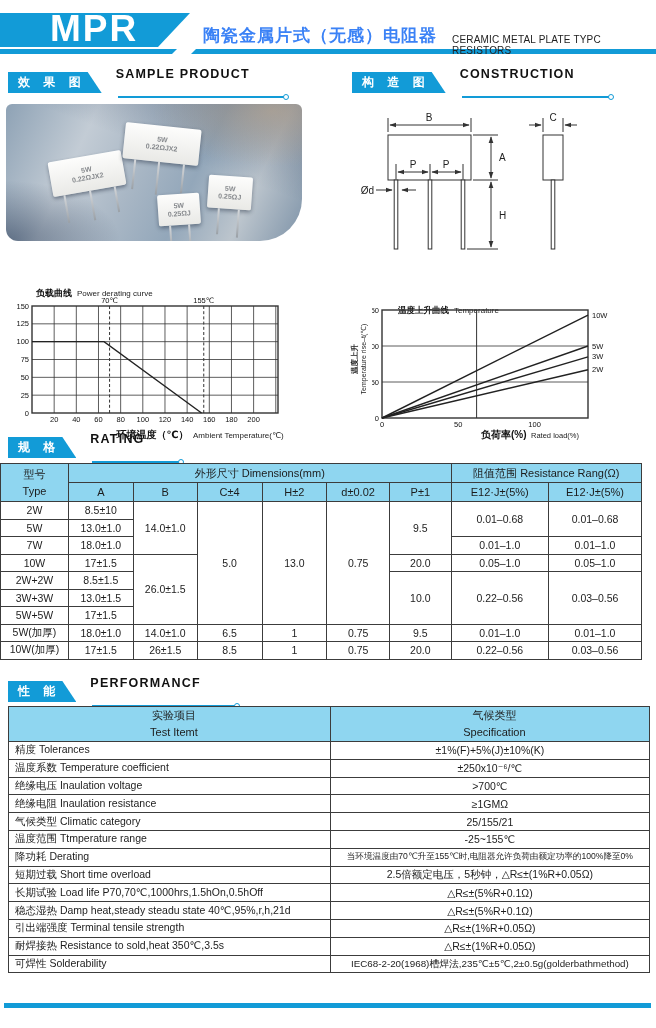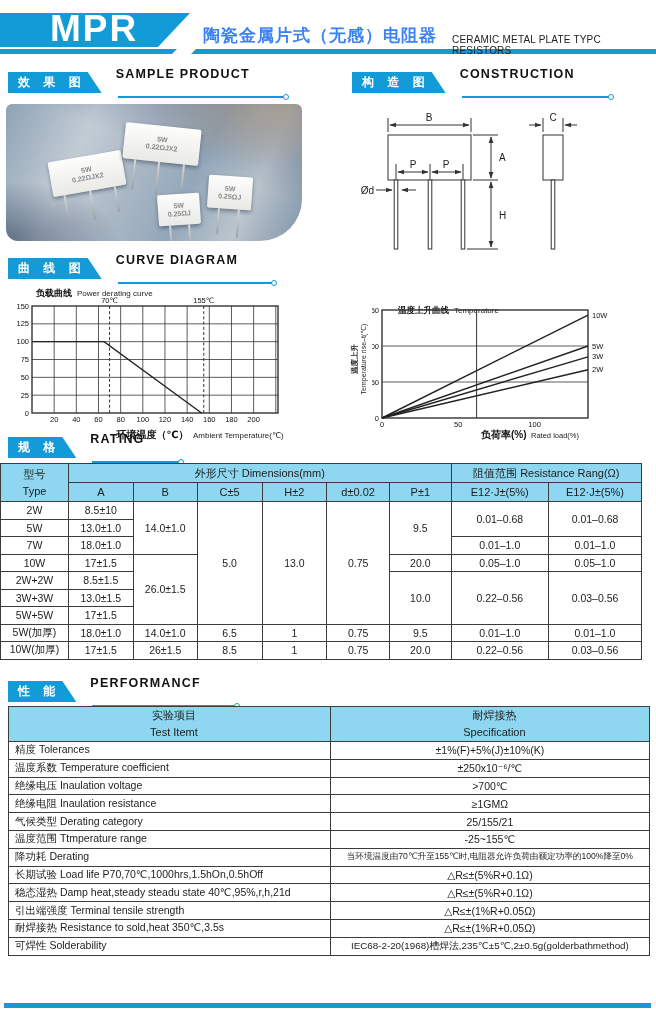--- a/index.html
+++ b/index.html
@@ -87,27 +87,20 @@
   <div class="abs sec" style="left:8px;top:72px">
     <div class="sec-box">效 果 图</div>
     <div class="sec-en"><span>SAMPLE PRODUCT</span>
       <div class="sec-line"></div>
       <div class="sec-dot"></div>
     </div>
   </div>
   <div class="abs sec" style="left:352px;top:72px">
     <div class="sec-box">构 造 图</div>
     <div class="sec-en"><span>CONSTRUCTION</span>
-      <div class="sec-line"></div>
-      <div class="sec-dot"></div>
-    </div>
-  </div>
-  <div class="abs sec" style="left:8px;top:258px">
-    <div class="sec-box">曲 线 图</div>
-    <div class="sec-en"><span>CURVE DIAGRAM</span>
       <div class="sec-line"></div>
       <div class="sec-dot"></div>
     </div>
   </div>
   <div class="abs sec" style="left:8px;top:681px">
     <div class="sec-box">性 能</div>
     <div class="sec-en"><span>PERFORMANCF</span>
       <div class="sec-line"></div>
       <div class="sec-dot"></div>
     </div>
@@ -310,21 +303,21 @@
             <th rowspan="2">
               <div>型号</div>
               <div>Type</div>
             </th>
             <th colspan="6">外形尺寸 Dimensions(mm)</th>
             <th colspan="2">阻值范围 Resistance Rang(Ω)</th>
           </tr>
           <tr>
             <th>A</th>
             <th>B</th>
-            <th>C±5</th>
+            <th>C±4</th>
             <th>H±2</th>
             <th>d±0.02</th>
             <th>P±1</th>
             <th>E12·J±(5%)</th>
             <th>E12·J±(5%)</th>
           </tr>
         </thead>
         <tbody>
           <tr>
             <td>2W</td>
@@ -402,21 +395,21 @@
           <col style="width: 50.2%;">
           <col style="width: 49.8%;">
         </colgroup>
         <thead>
           <tr>
             <th>
               <div>实验项目</div>
               <div>Test Itemt</div>
             </th>
             <th>
-              <div>耐焊接热</div>
+              <div>气候类型</div>
               <div>Specification</div>
             </th>
           </tr>
         </thead>
         <tbody>
           <tr>
             <td class="left">精度 Tolerances</td>
             <td>±1%(F)+5%(J)±10%(K)</td>
           </tr>
           <tr>
@@ -425,32 +418,36 @@
           </tr>
           <tr>
             <td class="left">绝缘电压 Inaulation voltage</td>
             <td>&gt;700℃</td>
           </tr>
           <tr>
             <td class="left">绝缘电阻 Inaulation resistance</td>
             <td>≥1GMΩ</td>
           </tr>
           <tr>
-            <td class="left">气候类型 Derating category</td>
+            <td class="left">气候类型 Climatic category</td>
             <td>25/155/21</td>
           </tr>
           <tr>
             <td class="left">温度范围 Ttmperature range</td>
             <td>-25~155℃</td>
           </tr>
           <tr>
             <td class="left">降功耗 Derating</td>
             <td class="sm">当环境温度由70℃升至155℃时,电阻器允许负荷由额定功率的100%降至0%</td>
           </tr>
           <tr>
+            <td class="left">短期过载 Short time overload</td>
+            <td>2.5倍额定电压，5秒钟，△R≤±(1%R+0.05Ω)</td>
+          </tr>
+          <tr>
             <td class="left">长期试验 Load life P70,70℃,1000hrs,1.5hOn,0.5hOff</td>
             <td>△R≤±(5%R+0.1Ω)</td>
           </tr>
           <tr>
             <td class="left">稳态湿热 Damp heat,steady steadu state 40℃,95%,r,h,21d</td>
             <td>△R≤±(5%R+0.1Ω)</td>
           </tr>
           <tr>
             <td class="left">引出端强度 Terminal tensile strength</td>
             <td>△R≤±(1%R+0.05Ω)</td>

